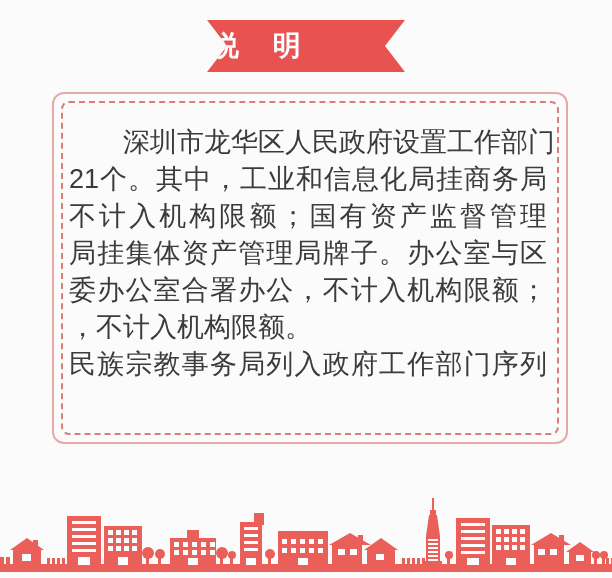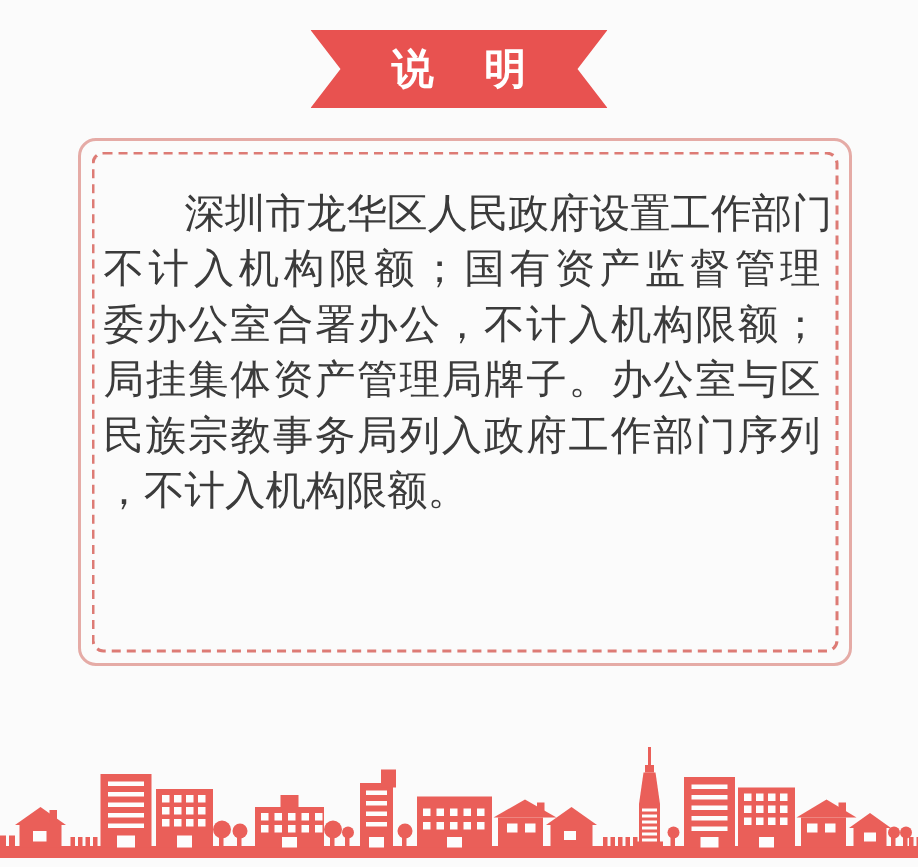--- a/index.html
+++ b/index.html
@@ -9,21 +9,21 @@
     background:var(--page-bg);
     overflow:hidden;
     font-family:"Liberation Sans","DejaVu Sans",sans-serif;
   }
   
   .ribbon {
     position:absolute; top:20px; left:50%; transform:translateX(-50%);
     width:198px; height:52px;
     background:var(--accent-red);
     clip-path:polygon(0 0, 100% 0, calc(100% - 20px) 50%, 100% 100%, 0 100%, 20px 50%);
-    display:flex; align-items:center; justify-content:center;
+    display:flex; align-items:center; 
   }
   .ribbon-label {
     color:var(--ribbon-text);
     font-size:28px; font-weight:bold;
     letter-spacing:4px; word-spacing:18px;
     text-indent:4px;
     line-height:1;
   }
   
   .notice-box {
@@ -68,25 +68,26 @@
 
 <div class="page">
 
   <div class="ribbon">
     <span class="ribbon-label">说 明</span>
   </div>
 
   <div class="notice-box">
     <div class="notice-inner">
       <p class="line indent">深圳市龙华区人民政府设置工作部门</p>
+      <p class="line">21个。其中，工业和信息化局挂商务局</p>
       <p class="line">不计入机构限额；国有资产监督管理</p>
+      <p class="line">局挂集体资产管理局牌子。办公室与区</p>
       <p class="line">委办公室合署办公，不计入机构限额；</p>
-      <p class="line">局挂集体资产管理局牌子。办公室与区</p>
+      <p class="line last">，不计入机构限额。</p>
       <p class="line">民族宗教事务局列入政府工作部门序列</p>
-      <p class="line last">，不计入机构限额。</p>
     </div>
   </div>
 
   <svg class="skyline" viewBox="0 0 612 80" width="612" height="80" preserveAspectRatio="none" xmlns="http://www.w3.org/2000/svg" aria-hidden="true">
     <g fill="currentColor">
 
       <rect x="0" y="66" width="612" height="8"></rect>
 
       <rect x="0" y="59" width="4" height="8"></rect>
         <rect x="6" y="59" width="4" height="8"></rect>

